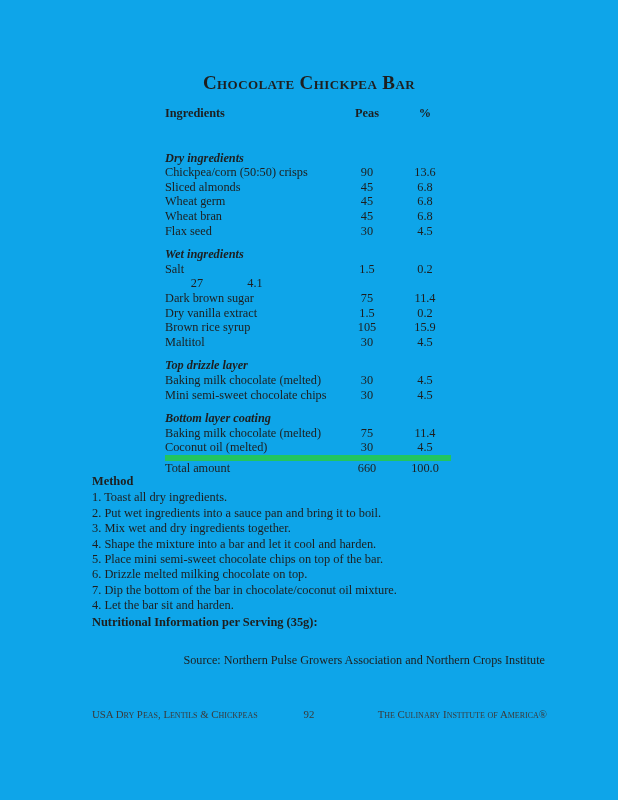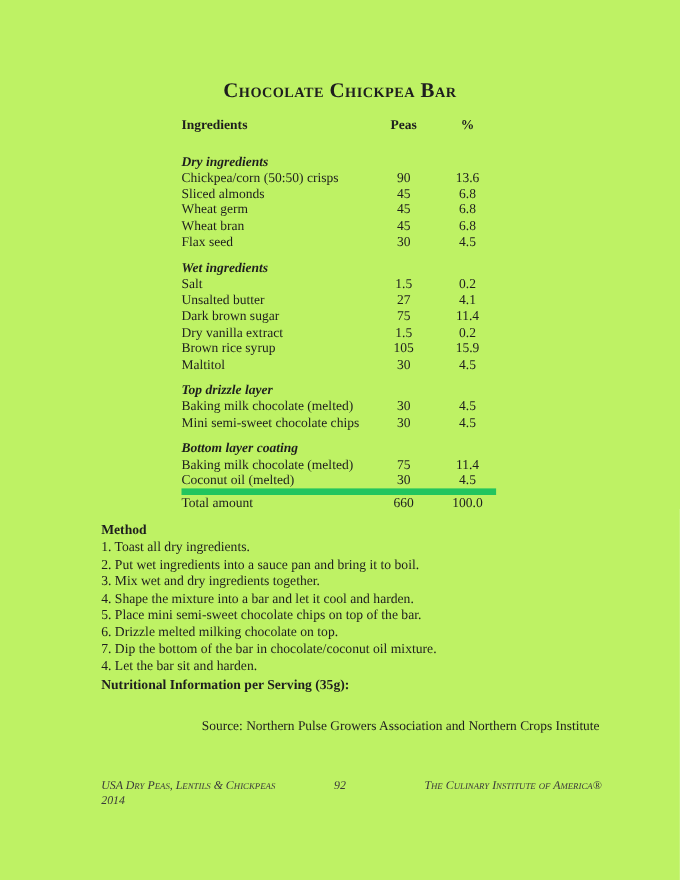--- a/index.html
+++ b/index.html
@@ -6,21 +6,21 @@
   html, body { width: 618px; height: 800px; }
   body {
     background: #ffffff;
     font-family: "Liberation Serif", "DejaVu Serif", serif;
     color: #1e1e1e;
   }
   .page {
     position: relative;
     width: 618px;
     height: 800px;
-    background: #bef264;
+    background: #0ea5e9;
     overflow: hidden;
   }
 
   
   .title {
     position: absolute;
     top: 72px;
     left: 0;
     width: 618px;
     text-align: center;
@@ -36,21 +36,21 @@
     top: 106px;
     left: 165px;
     width: 286px;
     font-size: 12.3px;
     line-height: 14.6px;
   }
   .row { display: flex; }
   .c-name  { width: 170px; }
   .c-grams { width: 64px; text-align: center; }
   .c-pct   { width: 52px; text-align: center; }
-  .thead { font-weight: bold; margin-bottom: 19px; }
+  .thead { font-weight: bold; margin-bottom: 30px; }
   .sec-label { font-weight: bold; font-style: italic; }
   .section + .section { margin-top: 9px; }
   .total-row { border-top: 6px solid #22c55e; }
 
   
   .method {
     position: absolute;
     top: 474px;
     left: 92px;
     font-size: 12.4px;
@@ -80,21 +80,20 @@
 
   
   .footer {
     position: absolute;
     top: 708px;
     left: 0;
     width: 618px;
     height: 32px;
     color: #3a3a3a;
     font-size: 10.8px;
-    font-style: italic;
     line-height: 13.5px;
   }
   .f-left {
     position: absolute;
     left: 92px;
     top: 0;
   }
   .f-left .sc, .f-right { font-variant: small-caps; }
   .f-page {
     position: absolute;
@@ -154,21 +153,20 @@
     </div>
 
     <div class="section">
       <div class="sec-label">Wet ingredients</div>
       <div class="row">
         <span class="c-name">Salt</span>
         <span class="c-grams">1.5</span>
         <span class="c-pct">0.2</span>
       </div>
       <div class="row">
-        <span class="c-name">Unsalted butter</span>
         <span class="c-grams">27</span>
         <span class="c-pct">4.1</span>
       </div>
       <div class="row">
         <span class="c-name">Dark brown sugar</span>
         <span class="c-grams">75</span>
         <span class="c-pct">11.4</span>
       </div>
       <div class="row">
         <span class="c-name">Dry vanilla extract</span>
@@ -236,19 +234,18 @@
 
   <div class="nutrition">
     <div class="n-head">Nutritional Information per Serving (35g):</div>
   </div>
 
   <div class="source">Source: Northern Pulse Growers Association and Northern Crops Institute</div>
 
   <div class="footer">
     <div class="f-left">
       <div class="sc">USA Dry Peas, Lentils &amp; Chickpeas</div>
-      <div>2014</div>
     </div>
     <div class="f-page">92</div>
     <div class="f-right">The Culinary Institute of America®</div>
   </div>
 
 </div>
 
 </body></html>

